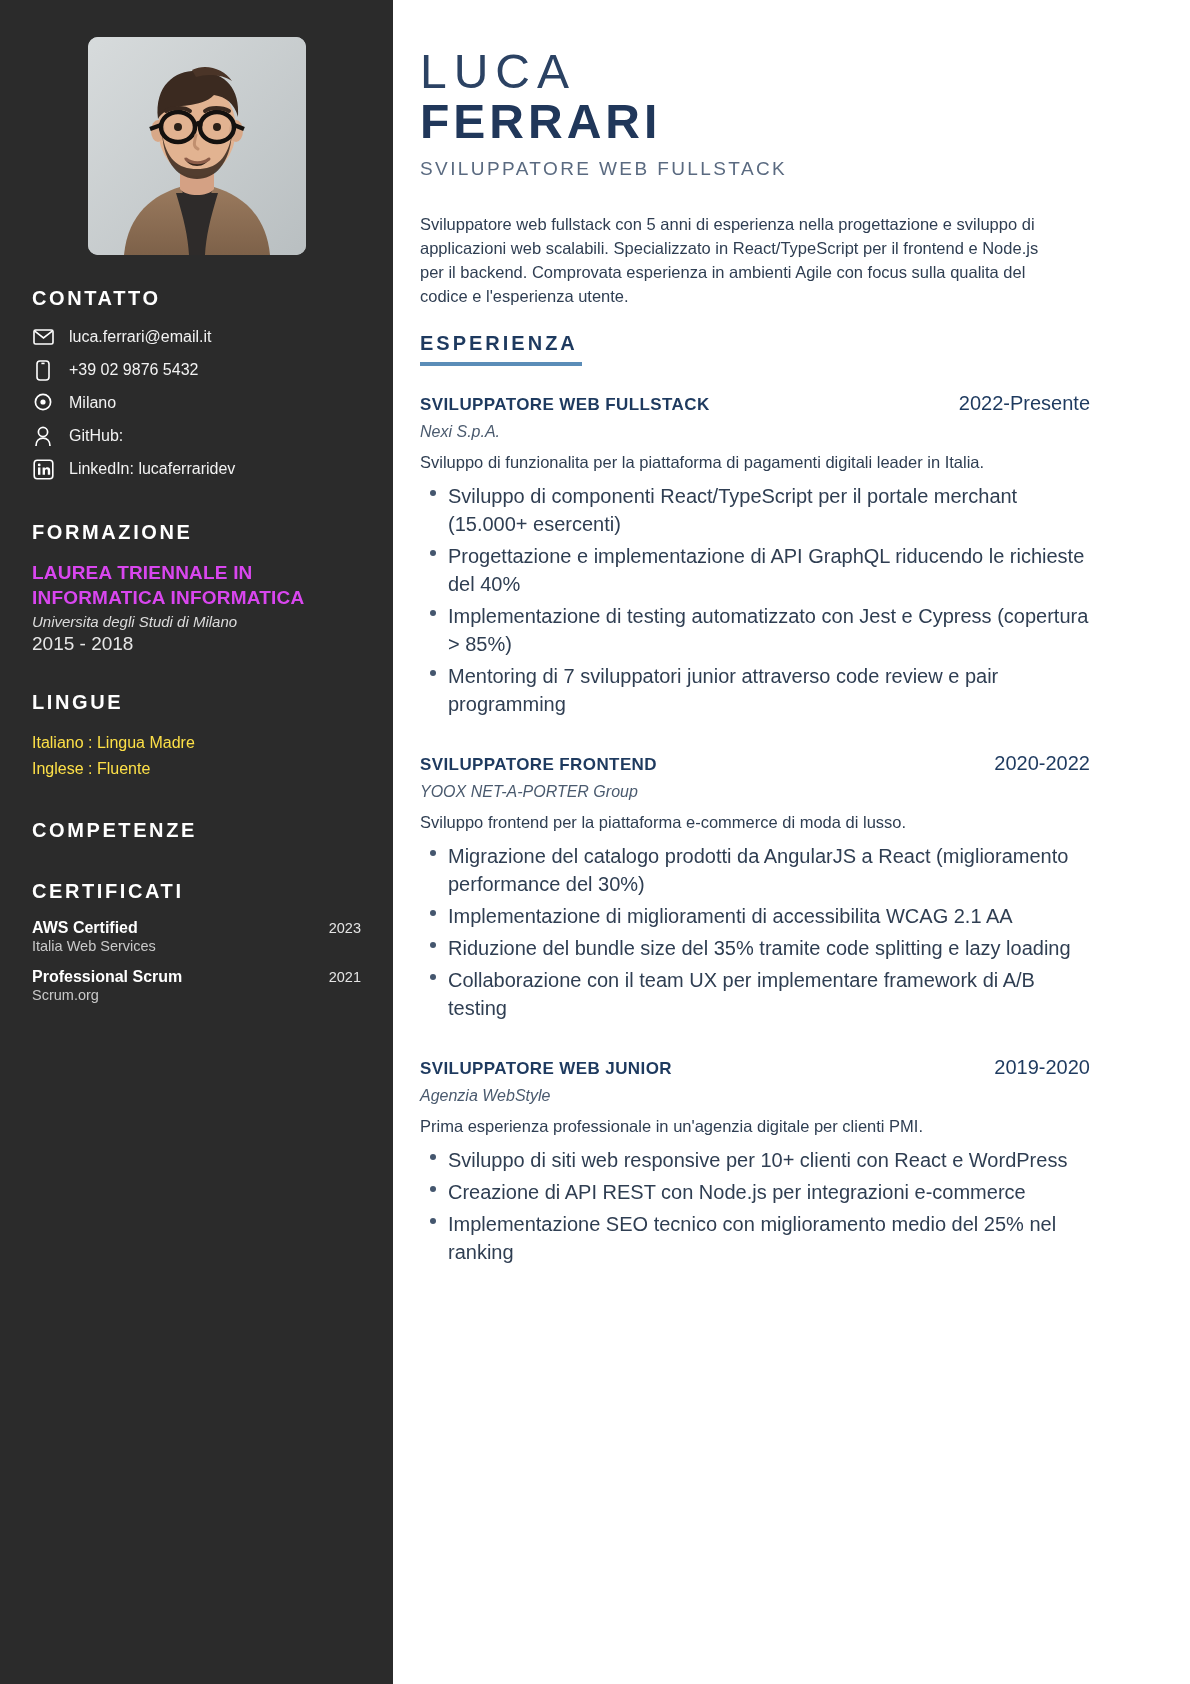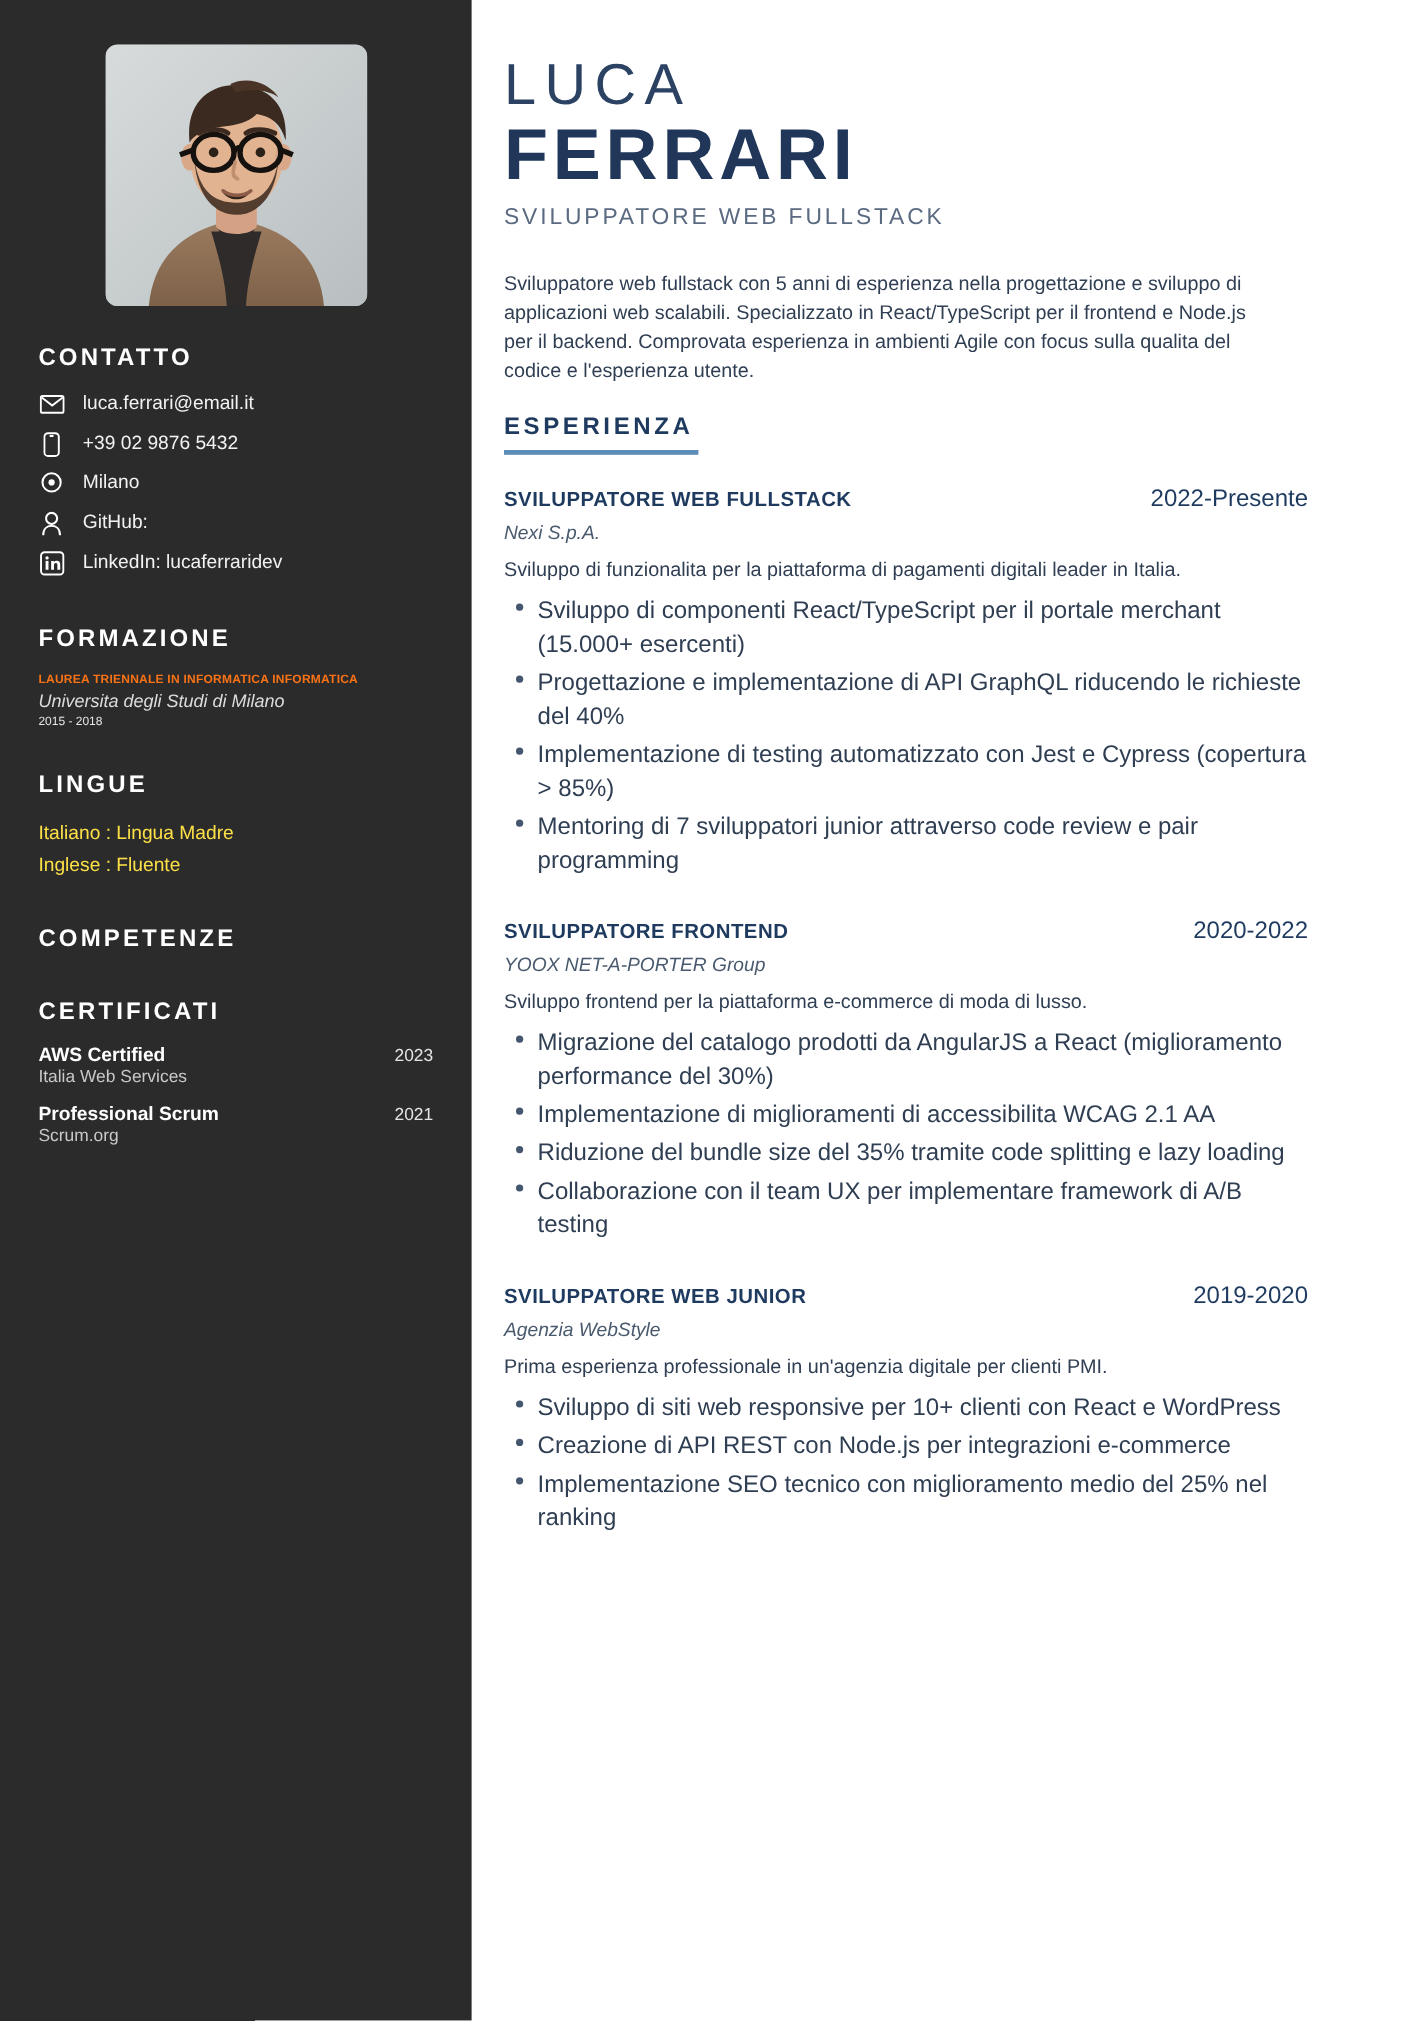--- a/index.html
+++ b/index.html
@@ -66,35 +66,35 @@
     flex:0 0 22px;
     display:flex; align-items:center; justify-content:center;
   }
   .c-icon svg { display:block; }
 
   .gap-28 { height:30px; }
   .gap-36 { height:36px; }
   .gap-20 { height:22px; }
 
   .edu-degree {
-    font-size:10px;
-    font-weight:bold;
-    color:#f97316;
+    font-size:19px;
+    font-weight:bold;
+    color:#d946ef;
     line-height:1.32;
     letter-spacing:0.2px;
   }
   .edu-school {
     font-size:15px;
     font-style:italic;
     color:#dcdcdc;
     line-height:1.33;
     margin-top:2px;
   }
   .edu-years {
-    font-size:10px;
+    font-size:19px;
     color:#e6e6e6;
     margin-top:1px;
   }
 
   .lang-row {
     font-size:16px;
     color:#fde047;
     line-height:1.65;
   }
 
@@ -125,21 +125,21 @@
     padding:46px 100px 0 27px;
   }
   .name-first {
     font-size:48px;
     font-weight:normal;
     letter-spacing:7px;
     color:#2b4263;
     line-height:1.08;
   }
   .name-last {
-    font-size:60px;
+    font-size:48px;
     font-weight:bold;
     letter-spacing:4px;
     color:#20375a;
     line-height:1.1;
     margin-top:-2px;
   }
   .job-title {
     font-size:19px;
     letter-spacing:2.4px;
     color:#5a6a80;

